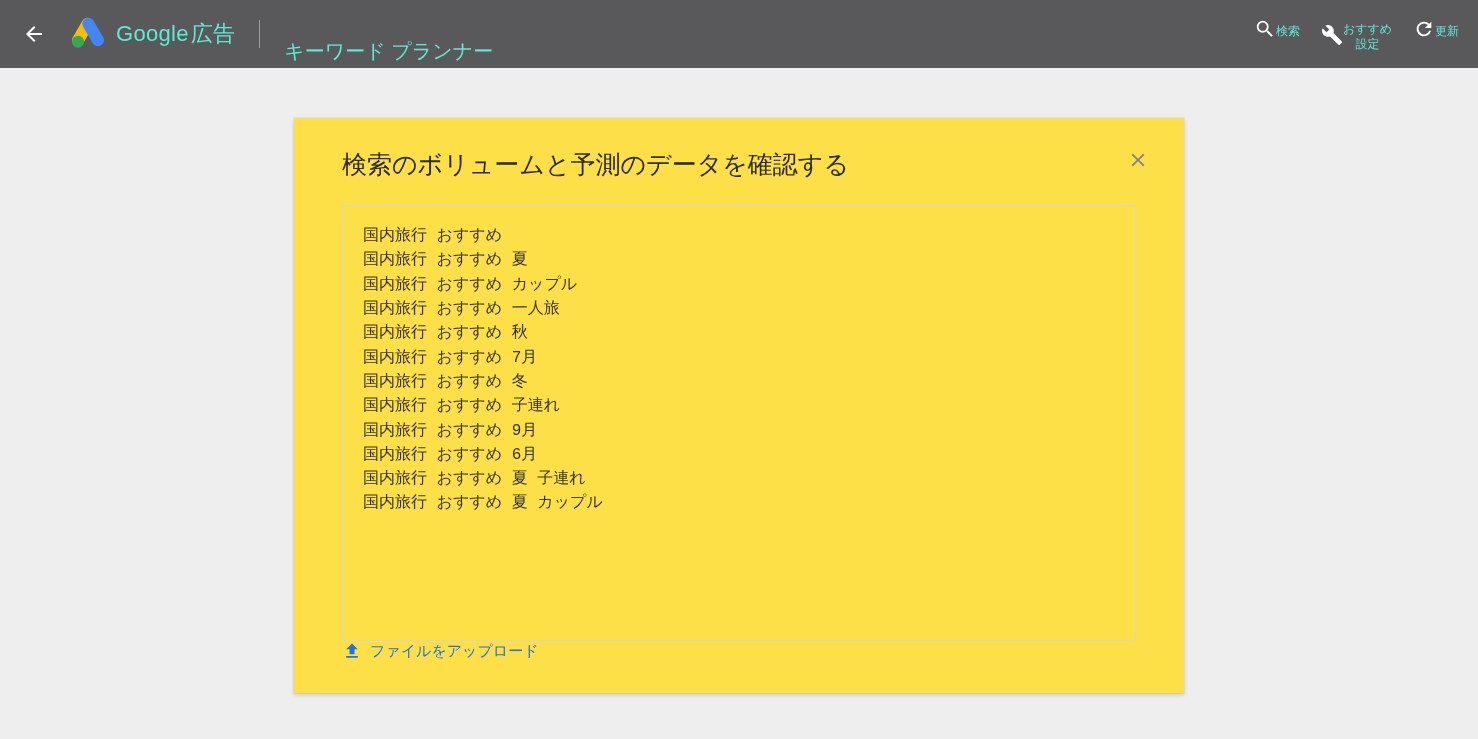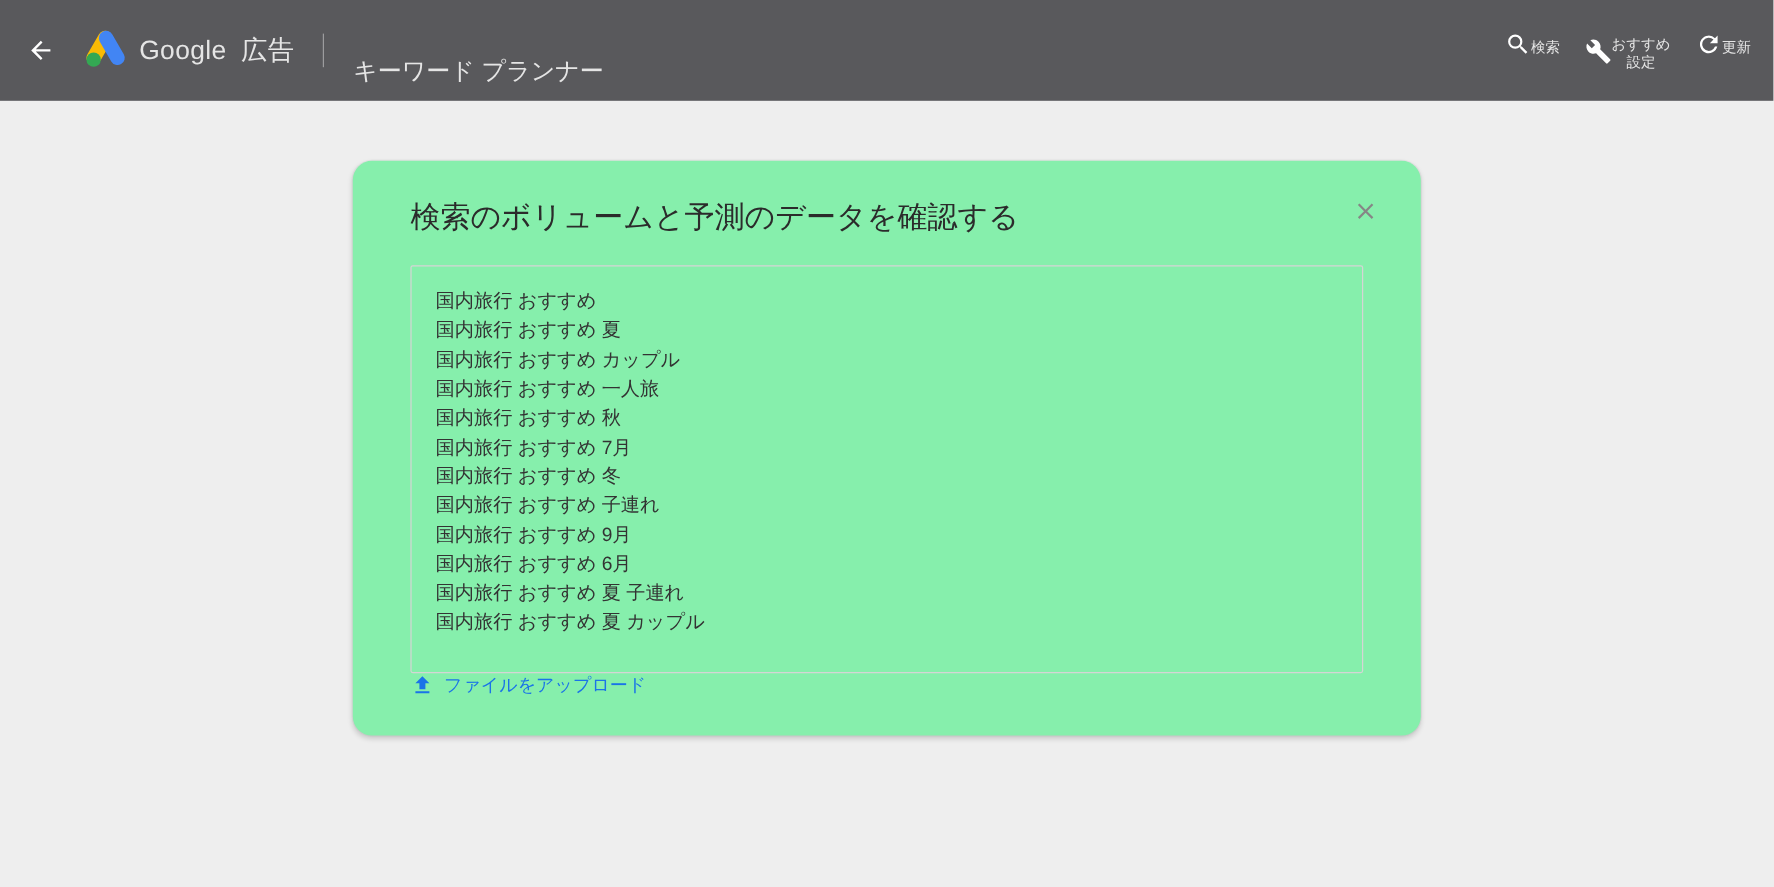--- a/index.html
+++ b/index.html
@@ -8,42 +8,42 @@
     font-family: "Helvetica Neue", Arial, "Hiragino Kaku Gothic ProN",
                  "Yu Gothic", Meiryo, sans-serif;
     background: #eeeeee;
     color: #202124;
     overflow: hidden;
   }
 
   
   .appbar {
     background: #59595c;
-    color: #e5e5e5;
-    height: 84px;
+    color: #5eead4;
+    height: 68px;
     display: flex;
     align-items: center;
     padding: 0 12px;
   }
   .appbar-left { display: flex; align-items: center; gap: 6px; flex: 1; }
   .back-btn {
     width: 44px; height: 44px; display:flex; align-items:center; justify-content:center;
     border-radius: 50%;
     cursor: pointer;
   }
   .back-btn svg { fill: #fff; }
   .logo { width: 36px; height: 36px; margin: 0 4px 0 8px; }
   .brand {
     font-size: 22px;
     letter-spacing: .3px;
     white-space: nowrap;
     display:flex; align-items:center;
   }
   .brand .g { font-weight: 500; }
-  .brand .ads { font-weight: 300; margin-left: 12px; }
+  .brand .ads { font-weight: 300; margin-left: 2px; }
   .vsep { width:1px; height:28px; background:#9c9c9e; margin: 0 18px; }
   .section-title { font-size: 20px; font-weight: 300; white-space: nowrap; margin-top: 35px; }
   .appbar-right { display:flex; align-items:flex-start; gap: 20px; padding-right: 6px; }
   .appbar-tool {
     display:flex; flex-direction:row; align-items:center; justify-content:center;
     min-width: 48px;
     cursor:pointer;
     font-size: 12px;
     line-height: 1.25;
     text-align:center;
@@ -52,50 +52,50 @@
   .appbar-tool svg { fill:#fff; }
   .appbar-tool .lbl { margin-top: 4px; white-space: pre-line; }
 
   
   .stage {
     display:flex; justify-content:center;
     padding: 50px 20px;
   }
   .card {
     width: 890px;
-    background:#86efac;
-    border-radius: 16px;
+    background:#fde047;
+    border-radius: 0;
     box-shadow: 0 2px 4px rgba(0,0,0,.15), 0 0 0 1px rgba(0,0,0,.03);
     padding: 30px 48px 32px 48px;
     position: relative;
   }
   .card-title {
     font-size: 25px;
     font-weight: 400;
     color:#2b2b2b;
     margin-bottom: 24px;
   }
   .close-btn {
     position:absolute; top: 26px; right: 30px;
     width: 32px; height: 32px; display:flex; align-items:center; justify-content:center;
     cursor:pointer;
   }
   .close-btn svg { fill:#868686; }
 
   .kw-box {
     border:1px solid #d5d5d5;
     border-radius: 2px;
-    height: 340px;
+    height: 436px;
     padding: 18px 20px 12px 20px;
     overflow-y: auto;
     font-size: 16px;
     line-height: 1.52;
     color:#333;
     white-space: pre-line;
-    font-family: Liberation Sans, sans-serif;
+    font-family: Liberation Mono, monospace;
     resize: none;
   }
   .kw-box::-webkit-scrollbar { width: 10px; }
   .kw-box::-webkit-scrollbar-thumb { background:#c3c3c3; border-radius:4px; }
 
   .upload-row {
     display:flex; align-items:center; gap:8px;
     margin-top: 0;
     color:#1a73e8;
     font-size: 15px;

